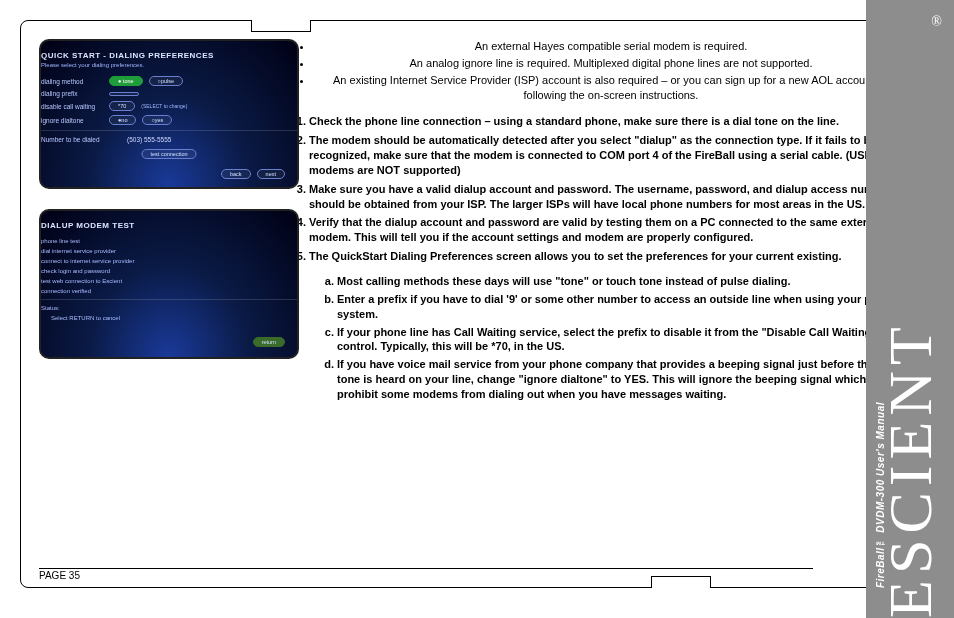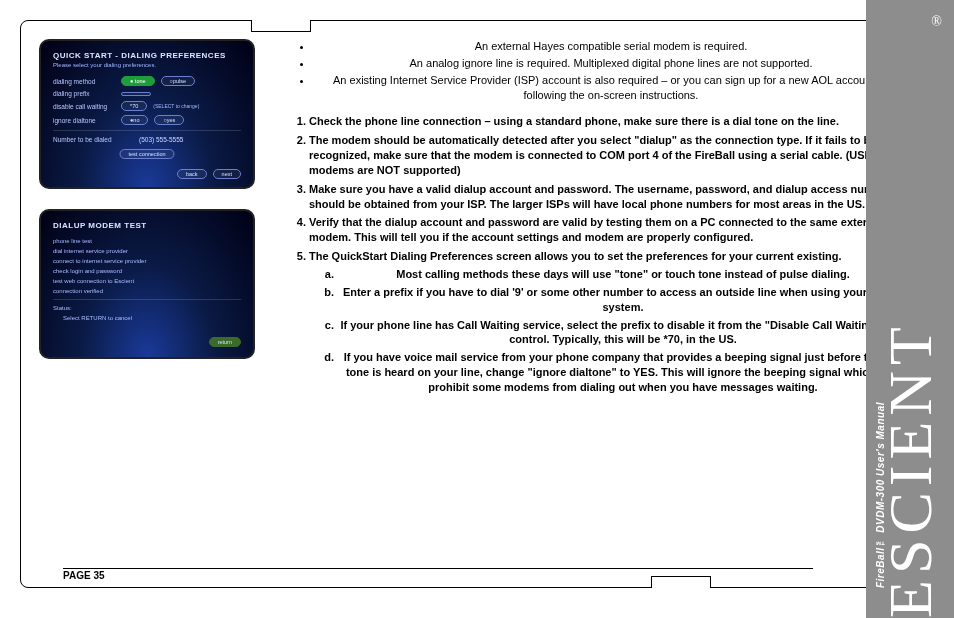--- a/index.html
+++ b/index.html
@@ -53,30 +53,30 @@
     gap: 16px;
   }
   .thumbs {
     width: 240px;
     flex-shrink: 0;
     display: flex;
     flex-direction: column;
     gap: 20px;
   }
   .thumb {
-    width: 216px;
+    width: 260px;
     height: 150px;
     border: 2px solid #222;
     border-radius: 10px;
     background: radial-gradient(ellipse at 50% 100%, #1a3a9a 0%, #0a1a45 45%, #000014 100%);
     position: relative;
     overflow: hidden;
     color: #cfd8ff;
     font-size: 6.5px;
-    padding: 10px 12px;
+    padding: 10px 0;
   }
   .thumb .t-title {
     color: #dbe4ff;
     font-size: 8px;
     font-weight: bold;
     letter-spacing: 0.5px;
     margin-bottom: 2px;
   }
   .thumb .t-sub {
     color: #9fb4ff;
@@ -137,32 +137,31 @@
   }
   .textcol h3 {
     font-size: 11px;
     font-weight: bold;
     margin-bottom: 10px;
   }
   .bullets { margin-left: 18px; margin-bottom: 12px; text-align: center; }
   .bullets li { margin-bottom: 2px; list-style: disc; font-weight: normal;}
   .numlist { margin-left: 14px; }
   .numlist li { margin-bottom: 4px; font-weight: bold; }
-  .sublist { margin-left: 28px; margin-top: 3px; list-style: lower-alpha; text-align: center;}
+  .sublist { margin-left: 28px; margin-top: 10px; list-style: lower-alpha;}
   .sublist li { margin-bottom: 3px; font-weight: bold;}
   .page-footer {
     position: absolute;
     left: 18px;
     bottom: 6px;
     right: 120px;
     border-top: 1px solid #000;
     padding-top: 1px;
     font-size: 10px;
-    font-weight: bold;
-    margin-left: 24px;
+    font-weight: normal;
   }
   .sidebar {
     position: absolute;
     top: 0;
     right: 0;
     bottom: 0;
     width: 88px;
     background: #8d8d8d;
     display: flex;
     flex-direction: column;

